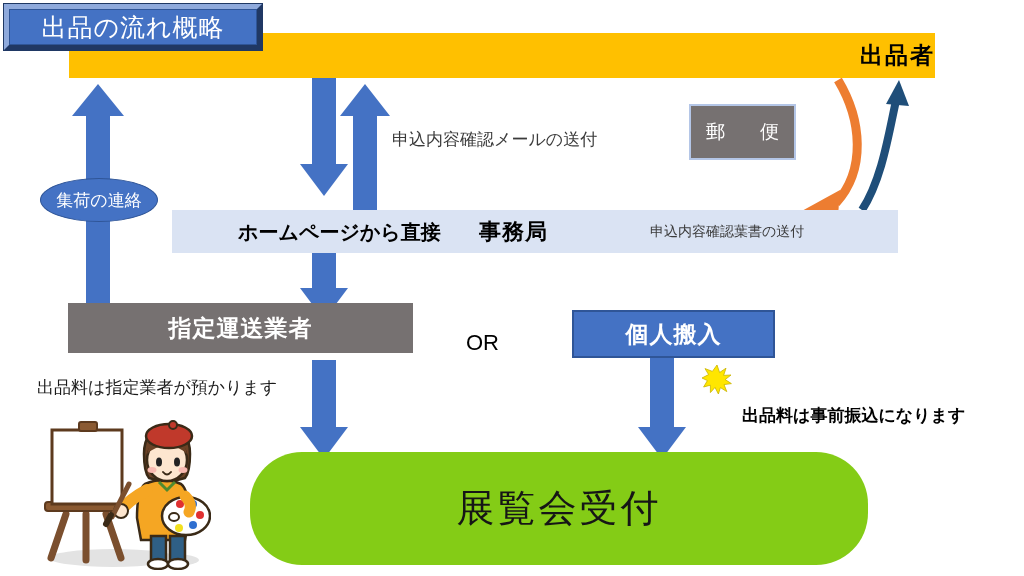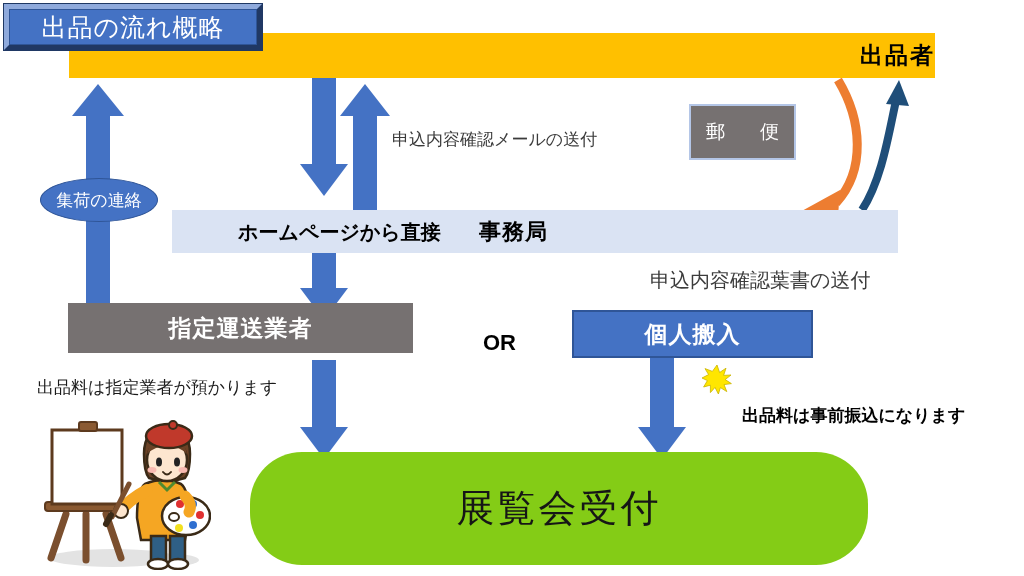--- a/index.html
+++ b/index.html
@@ -70,23 +70,22 @@
     letter-spacing: 0px;
   }
   #office-label {
     left: 479px; top: 217px;
     font-size: 22px; font-weight: bold; color: #000;
     font-family: "DejaVu Sans", sans-serif;
     letter-spacing: 1px;
   }
   #postcard-note {
     left: 650px; top: 223px;
-    font-size: 20px; color: #3b3b3b;
-    font-family: "DejaVu Sans", sans-serif;
-    margin-top: 44px;
+    font-size: 14px; color: #3b3b3b;
+    font-family: "DejaVu Sans", sans-serif;
   }
 
   
   #postal-box {
     left: 689px; top: 104px; width: 107px; height: 56px;
     background: #767171;
     border: 2px solid #b4c6e7;
     box-sizing: border-box;
     display: flex; align-items: center; justify-content: center;
   }
@@ -101,37 +100,36 @@
     background: #767171;
     display: flex; align-items: center; justify-content: center;
   }
   #carrier-label {
     color: #ffffff; font-size: 23px; font-weight: bold;
     font-family: "DejaVu Sans", sans-serif; letter-spacing: 1px;
   }
 
   
   #selfdelivery-box {
-    left: 572px; top: 310px; width: 241px; height: 48px;
+    left: 572px; top: 310px; width: 203px; height: 48px;
     background: #4472c4;
     border: 2px solid #2f5597;
     box-sizing: border-box;
     display: flex; align-items: center; justify-content: center;
   }
   #selfdelivery-label {
     color: #ffffff; font-size: 23px; font-weight: bold;
     font-family: "DejaVu Sans", sans-serif; letter-spacing: 1px;
   }
 
   
   #or-label {
     left: 466px; top: 330px;
-    font-size: 22px; font-weight: bold; color: #000;
+    font-size: 22px; font-weight: normal; color: #000;
     font-family: "Liberation Sans", sans-serif;
-    margin-left: 17px;
   }
 
   
   #reception-box {
     left: 250px; top: 452px; width: 618px; height: 113px;
     background: #84cc16;
     border-radius: 52px;
     display: flex; align-items: center; justify-content: center;
   }
   #reception-label {

